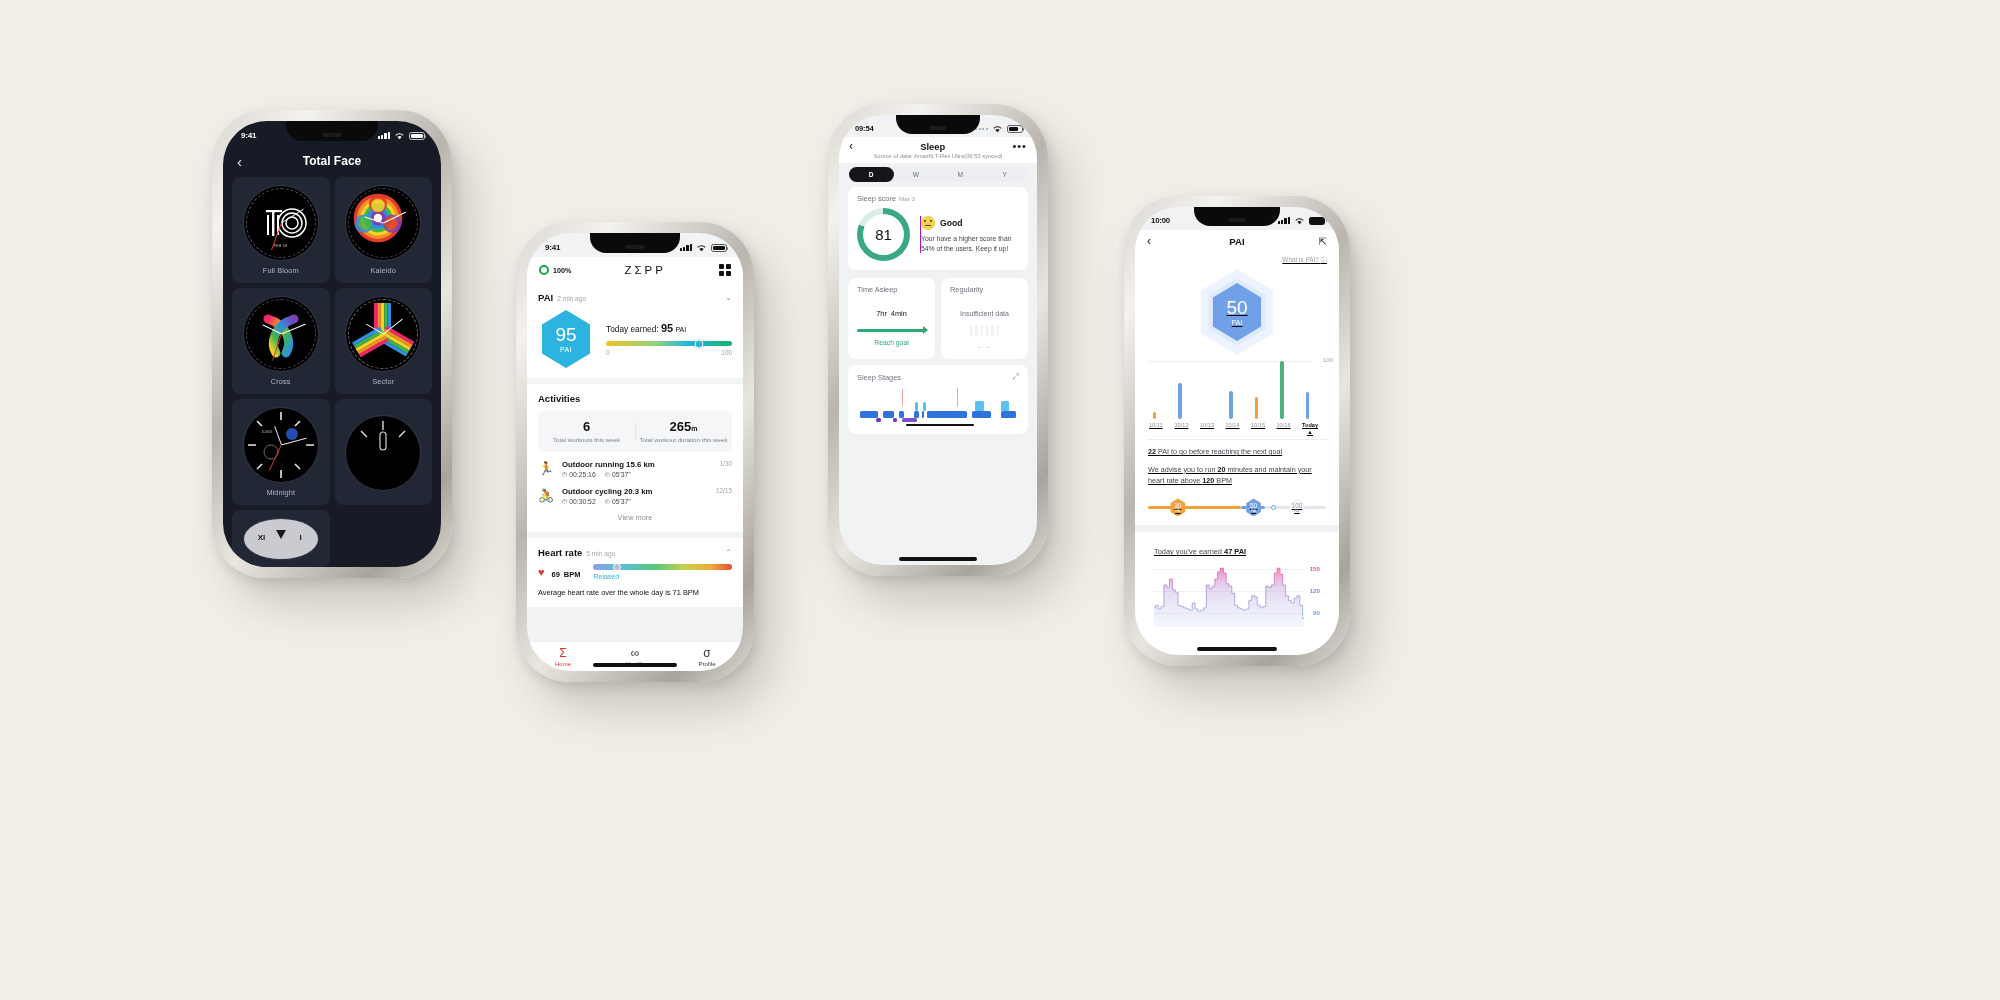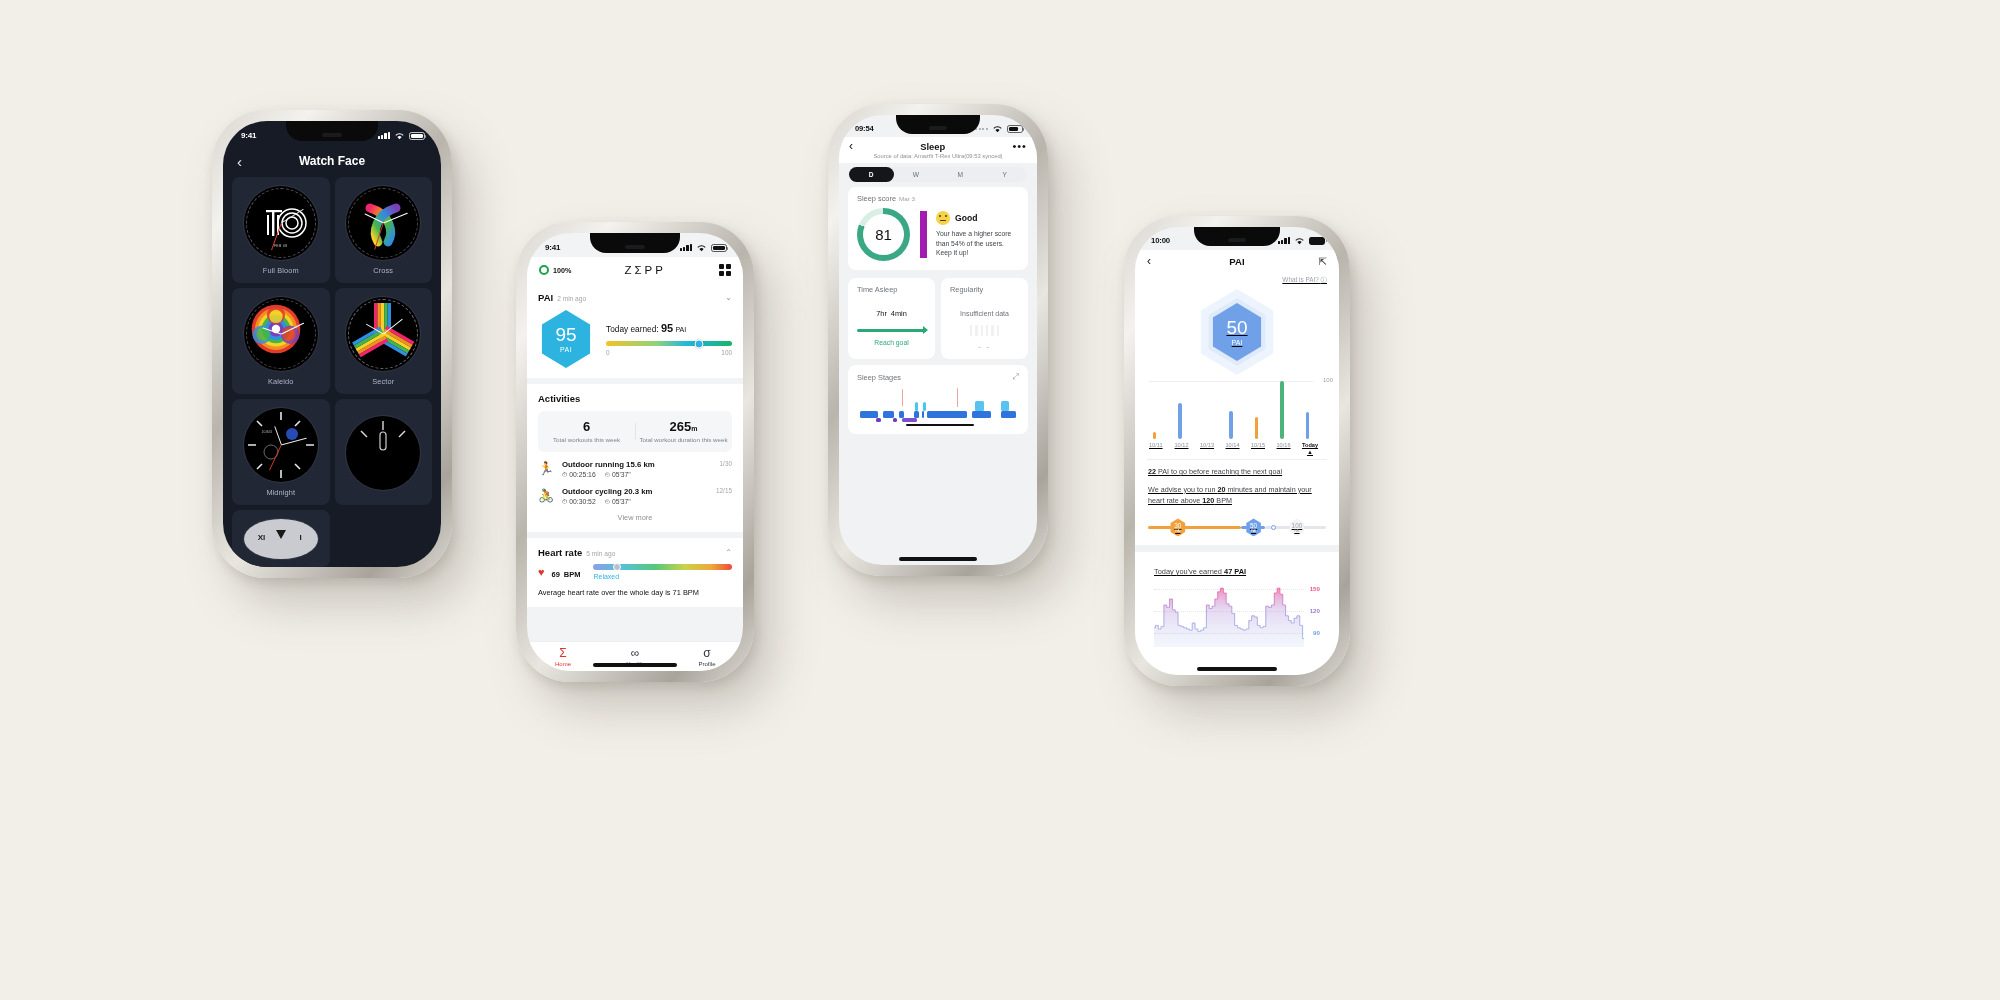--- a/index.html
+++ b/index.html
@@ -168,21 +168,21 @@
   #p3 .insuf { text-align:center; font-size:7px; color:#6d727a; margin-top:16px; }
   #p3 .ghost { display:flex; justify-content:center; gap:3px; margin-top:8px; }
   #p3 .ghost i { width:2.4px;height:11px;background:#f0f1f3;border-radius:1px;display:block; }
   #p3 .dash { text-align:center; font-size:7px; color:#9aa0a8; margin-top:7px; letter-spacing:2px; }
   #p3 .expand { font-size:8px; color:#8b9098; }
   #p3 .stages { position:relative; height:42px; margin-top:6px; }
   #p3 .stg { position:absolute; border-radius:1.5px; }
   #p3 .home-ind { background:#111; width:78px; bottom:4px; }
 
   
-  #p4 { left:1124px; top:216px; width:226px; height:470px; }
+  #p4 { left:1124px; top:196px; width:226px; height:470px; }
   #p4 .screen { background:#f1f2f4; }
   #p4 .notch { width:86px; height:19px; }
   #p4 .sbar { height:21px; padding:6px 14px 0 16px; color:#111; font-size:7.8px; }
   #p4 .bars i { background:#111; }
   #p4 .batt { background:#111; }
   #p4 .nav { position:absolute; top:23px; left:0; right:0; height:22px; background:#fff; display:flex; align-items:center; justify-content:center; }
   #p4 .nav .back { position:absolute; left:12px; font-size:12px; color:#111; }
   #p4 .nav .ttl { font-size:9.6px; font-weight:700; color:#111; }
   #p4 .nav .share { position:absolute; right:12px; font-size:10px; color:#111; }
   #p4 .body { position:absolute; top:45px; left:0; right:0; bottom:0; background:#fff;text-decoration:underline; }
@@ -246,21 +246,21 @@
               <path d="M6 8.2 3.6 5.6a3.4 3.4 0 0 1 4.8 0Z" fill="#fff"></path>
               <path d="M1.8 3.7a6 6 0 0 1 8.4 0" stroke="#fff" stroke-width="1.2" fill="none"></path>
             </svg>
           <span class="batt">
               <span></span>
             </span>
         </span>
       </div>
       <div class="navbar">
         <span class="back">‹</span>
-        <span class="ttl">Watch Face</span>
+        <span class="ttl">Total Face</span>
       </div>
       <div class="grid">
 
 
         <div class="wfcard">
           <div class="dial">
             <div class="ticks" style="border-color:rgba(255,255,255,.35)"></div>
             <svg viewBox="0 0 74 74" style="position:absolute;inset:0">
               <g fill="none" stroke="#fff" stroke-width="1.5">
                 <circle cx="48" cy="37" r="6"></circle>
@@ -272,48 +272,20 @@
                   <rect x="28" y="26" width="2.4" height="24"></rect>
               <rect x="23" y="29" width="2" height="20"></rect>
                   <rect x="33" y="29" width="2" height="20"></rect>
                 </g>
             </svg>
             <div style="position:absolute;left:50%;bottom:12px;transform:translateX(-50%);color:#c9c9c9;font-size:3.4px;letter-spacing:.4px">FEB 08</div>
             <div class="hand" style="width:1.2px;height:26px;background:#e6e6e6;transform:rotate(58deg)"></div>
             <div class="hand" style="width:.9px;height:29px;background:#d33a2a;transform:rotate(200deg)"></div>
           </div>
           <div class="wfname">Full Bloom</div>
-        </div>
-
-        <div class="wfcard">
-          <div class="dial">
-            <div class="ticks" style="border-color:rgba(255,255,255,.3)"></div>
-            <svg viewBox="0 0 74 74" style="position:absolute;inset:0">
-              <defs>
-                  <linearGradient id="cg1" x1="0" y1="0" x2="1" y2="1">
-                <stop offset="0" stop-color="#f0256e"></stop>
-                    <stop offset=".35" stop-color="#f2911f"></stop>
-                <stop offset=".65" stop-color="#45b54b"></stop>
-                    <stop offset="1" stop-color="#2f8fe0"></stop>
-                  </linearGradient>
-                <linearGradient id="cg2" x1="1" y1="0" x2="0" y2="1">
-                <stop offset="0" stop-color="#7c3fb5"></stop>
-                    <stop offset=".4" stop-color="#2f8fe0"></stop>
-                <stop offset=".75" stop-color="#45b54b"></stop>
-                    <stop offset="1" stop-color="#f5d22a"></stop>
-                  </linearGradient>
-                </defs>
-              <path d="M24 22 C44 28, 48 46, 42 56" stroke="url(#cg1)" stroke-width="9" fill="none" stroke-linecap="round"></path>
-              <path d="M50 22 C30 28, 26 46, 32 56" stroke="url(#cg2)" stroke-width="9" fill="none" stroke-linecap="round"></path>
-            </svg>
-            <div class="hand" style="width:1.3px;height:26px;background:#fff;transform:rotate(68deg)"></div>
-            <div class="hand" style="width:1.1px;height:21px;background:#fff;transform:rotate(-64deg)"></div>
-            <div class="hand" style="width:.8px;height:28px;background:#d33a2a;transform:rotate(198deg)"></div>
-          </div>
-          <div class="wfname">Cross</div>
         </div>
 
         <div class="wfcard">
           <div class="dial">
             <div class="ticks" style="border-color:rgba(255,255,255,.3)"></div>
             <svg viewBox="0 0 74 74" style="position:absolute;inset:6px">
               <g>
                 <circle cx="31" cy="31" r="29" fill="#e23b2c"></circle>
                   <circle cx="31" cy="31" r="25" fill="#f2911f"></circle>
                 <circle cx="31" cy="31" r="21" fill="#f5d22a"></circle>
@@ -328,20 +300,48 @@
                 <circle cx="14" cy="38" r="11" fill="#2f8fe0"></circle>
                   <circle cx="16" cy="37" r="8" fill="#45b54b"></circle>
                 <circle cx="48" cy="38" r="11" fill="#7c3fb5"></circle>
                   <circle cx="46" cy="37" r="8" fill="#e23b2c"></circle>
               </g>
             </svg>
             <div class="hand" style="width:1.2px;height:25px;background:#fff;transform:rotate(64deg)"></div>
             <div class="hand" style="width:1.2px;height:20px;background:#fff;transform:rotate(-72deg)"></div>
           </div>
           <div class="wfname">Kaleido</div>
+        </div>
+
+        <div class="wfcard">
+          <div class="dial">
+            <div class="ticks" style="border-color:rgba(255,255,255,.3)"></div>
+            <svg viewBox="0 0 74 74" style="position:absolute;inset:0">
+              <defs>
+                  <linearGradient id="cg1" x1="0" y1="0" x2="1" y2="1">
+                <stop offset="0" stop-color="#f0256e"></stop>
+                    <stop offset=".35" stop-color="#f2911f"></stop>
+                <stop offset=".65" stop-color="#45b54b"></stop>
+                    <stop offset="1" stop-color="#2f8fe0"></stop>
+                  </linearGradient>
+                <linearGradient id="cg2" x1="1" y1="0" x2="0" y2="1">
+                <stop offset="0" stop-color="#7c3fb5"></stop>
+                    <stop offset=".4" stop-color="#2f8fe0"></stop>
+                <stop offset=".75" stop-color="#45b54b"></stop>
+                    <stop offset="1" stop-color="#f5d22a"></stop>
+                  </linearGradient>
+                </defs>
+              <path d="M24 22 C44 28, 48 46, 42 56" stroke="url(#cg1)" stroke-width="9" fill="none" stroke-linecap="round"></path>
+              <path d="M50 22 C30 28, 26 46, 32 56" stroke="url(#cg2)" stroke-width="9" fill="none" stroke-linecap="round"></path>
+            </svg>
+            <div class="hand" style="width:1.3px;height:26px;background:#fff;transform:rotate(68deg)"></div>
+            <div class="hand" style="width:1.1px;height:21px;background:#fff;transform:rotate(-64deg)"></div>
+            <div class="hand" style="width:.8px;height:28px;background:#d33a2a;transform:rotate(198deg)"></div>
+          </div>
+          <div class="wfname">Cross</div>
         </div>
 
         <div class="wfcard">
           <div class="dial">
             <div class="ticks" style="border-color:rgba(255,255,255,.45)"></div>
             <svg viewBox="0 0 74 74" style="position:absolute;inset:0">
               <g>
                 <rect x="28" y="6" width="3.4" height="32" fill="#f0256e"></rect>
                   <rect x="31.4" y="6" width="3.4" height="32" fill="#f2911f"></rect>
                 <rect x="34.8" y="6" width="3.4" height="32" fill="#f5d22a"></rect>
@@ -614,21 +614,21 @@
       </div>
 
       <div class="body">
 
         <div class="card">
           <div class="ch"><span>Sleep score</span><b>Mar 3</b></div>
           <div class="scorerow">
             <div class="ring" style="background:conic-gradient(#3aa884 0deg 292deg,#d9efe6 292deg 360deg)">
               <div class="inner">81</div>
             </div>
-            <div style="flex:1;border-left:7px solid #a21caf;padding-left:9px">
+            <div style="flex:1;border-left:1px solid #a21caf;">
               <div class="good">
                 <span class="emoji">
                     <i></i>
                   </span>
                 <span class="goodt">Good</span>
               </div>
               <div class="gooddesc">Your have a higher score than 54% of the users. Keep it up!</div>
             </div>
           </div>
         </div>

